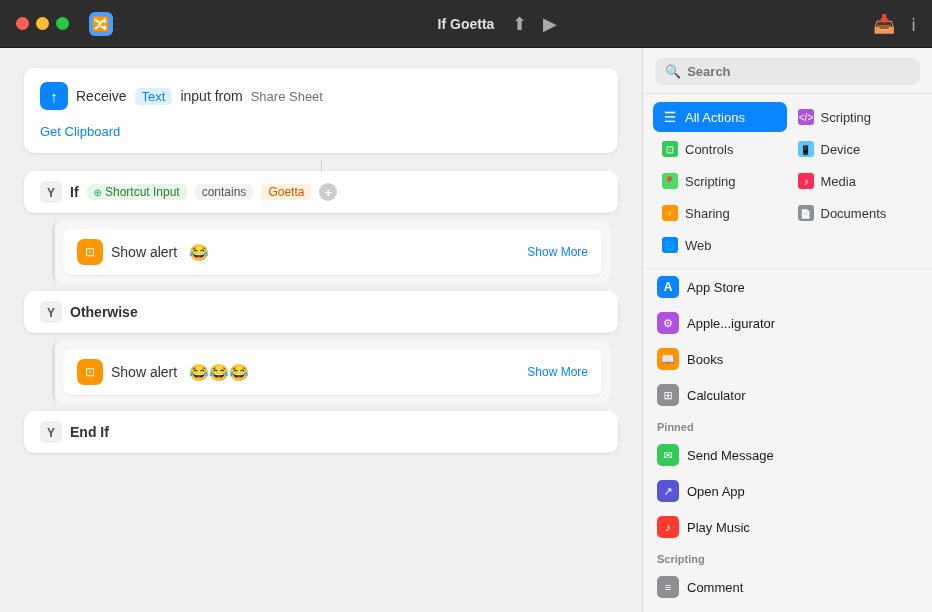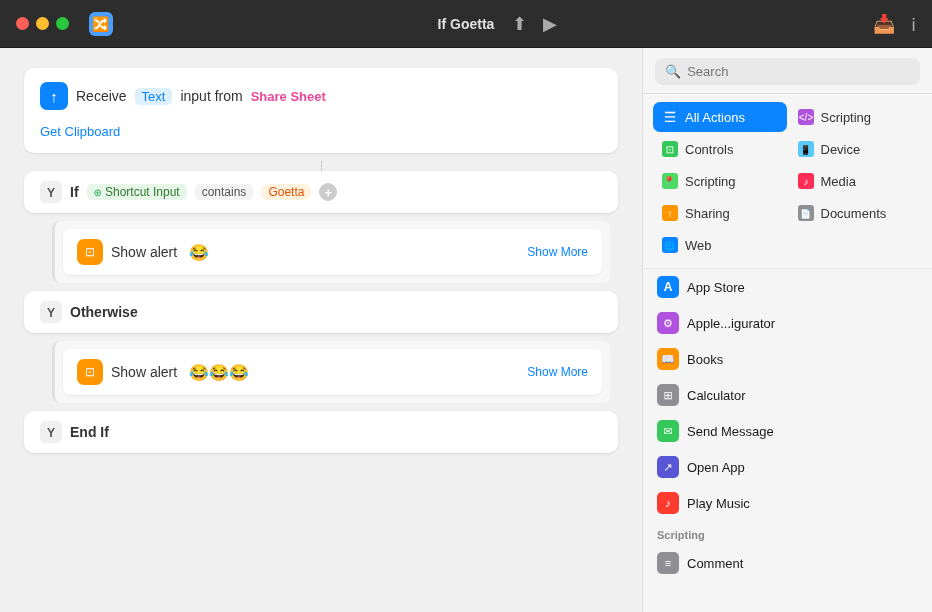--- a/index.html
+++ b/index.html
@@ -120,21 +120,21 @@
     }
     .token {
       background: #e8f0fe;
       color: #0A84FF;
       border-radius: 5px;
       padding: 1px 7px;
       font-size: 13px;
       font-weight: 500;
     }
     .token-blue { background: #ddf0ff; color: #0A84FF; }
-    .token-link { color: #ec4899; font-weight: 700; font-size: 13px; }
+    .token-link { color: #737373; font-weight: 400; font-size: 13px; }
     .no-input-label {
       color: #888;
       font-size: 12px;
       margin-top: 6px;
     }
     .get-clipboard-link {
       color: #0A84FF;
       font-size: 13px;
       font-weight: 500;
       margin-top: 14px;
@@ -182,21 +182,21 @@
     .token-contains {
       background: #f3f3f3;
       color: #555;
       border-radius: 5px;
       padding: 1px 7px;
       font-size: 12px;
     }
     .token-goetta {
       background: #fff3e0;
       color: #e65100;
-      border-radius: 7px;
+      border-radius: 2px;
       padding: 1px 7px;
       font-size: 12px;
       font-weight: 500;
     }
     .plus-btn {
       width: 18px;
       height: 18px;
       border-radius: 50%;
       background: #ccc;
       color: white;
@@ -291,20 +291,21 @@
       color: #999;
       font-size: 13px;
     }
     .search-input {
       background: none;
       border: none;
       outline: none;
       font-size: 13px;
       color: #333;
       flex: 1;
+      font-weight: bold;
     }
 
     .categories-grid {
       display: grid;
       grid-template-columns: 1fr 1fr;
       gap: 2px;
       padding: 8px 10px;
       border-bottom: 1px solid #e8e8e8;
     }
     .cat-item {
@@ -601,20 +602,21 @@
         </div>
         <span style="font-size:13px;">Books</span>
       </div>
       <div class="action-item">
         <div class="action-icon ic-gray">
           <span style="font-size:11px;">⊞</span>
         </div>
         <span style="font-size:13px;">Calculator</span>
       </div>
 
+      <div class="section-header">Pinned</div>
 
       <div class="action-item">
         <div class="action-icon ic-green">
           <span style="font-size:11px;">✉</span>
         </div>
         <span style="font-size:13px;">Send Message</span>
       </div>
       <div class="action-item">
         <div class="action-icon ic-indigo">
           <span style="font-size:11px;">↗</span>

